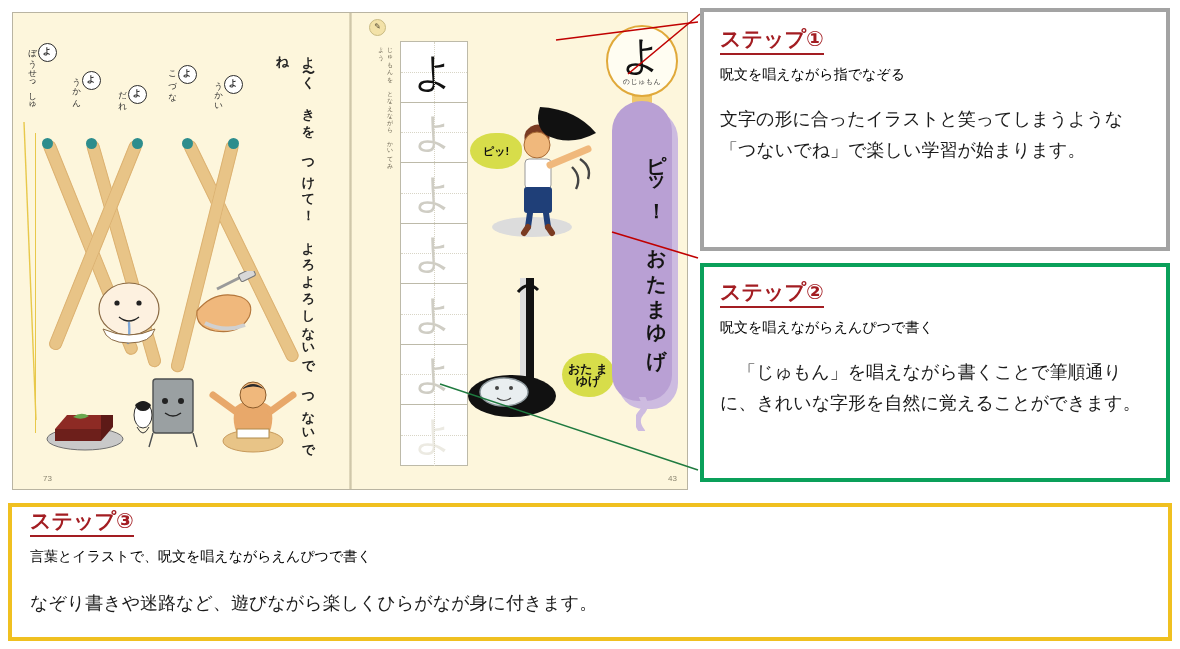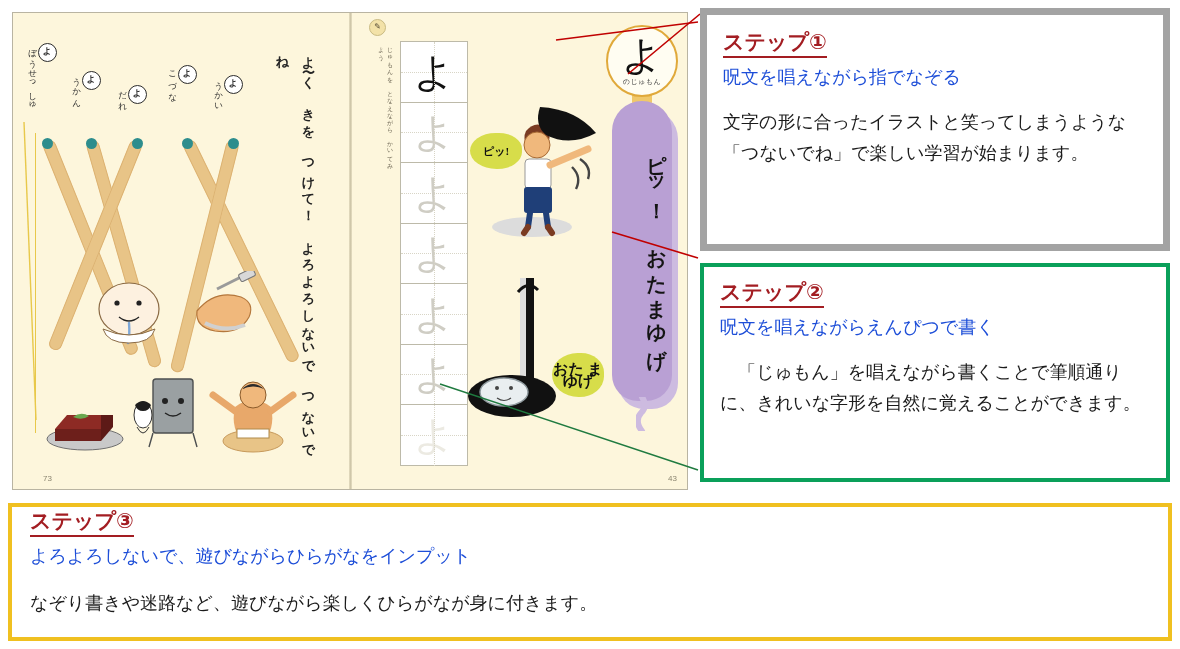--- a/index.html
+++ b/index.html
@@ -94,33 +94,33 @@
   .banner-blob.shadow{left:6px;top:8px;background:#cdbbe0;z-index:0;}
   .banner-txt{position:absolute;left:0;top:14px;width:60px;height:270px;
     writing-mode:vertical-rl;text-orientation:upright;
     font-size:20px;line-height:30px;color:#141414;font-weight:bold;
     letter-spacing:2px;text-align:center;z-index:2;}
   .banner-tail{position:absolute;left:24px;top:296px;width:12px;height:34px;z-index:1;}
 
   
   .bubble{position:absolute;background:#d7dd4a;color:#111;font-weight:bold;
      text-align:center;display:flex;align-items:center;justify-content:center;
-     border-radius:50% 45% 48% 52%;font-family:Liberation Serif, serif;}
+     border-radius:50% 45% 48% 52%;}
   .bubble.b1{left:120px;top:120px;width:52px;height:36px;font-size:11px;}
-  .bubble.b2{left:202px;top:340px;width:52px;height:44px;font-size:15px;line-height:12px;}
+  .bubble.b2{left:212px;top:340px;width:52px;height:44px;font-size:12px;line-height:12px;}
 
   
   .box{position:absolute;background:#fff;box-sizing:border-box;}
   .box .hd{font-size:21px;font-weight:bold;color:#a31d22;
      border-bottom:2px solid #a31d22;display:inline-block;
      line-height:26px;padding-bottom:1px;margin:0 0 6px 0;}
-  .box .ln{font-size:18px;color:#1d4ed8;line-height:27px;margin:0;}
+  .box .ln{font-size:14px;color:#000000;line-height:27px;margin:0;}
   .box .bd{font-size:18px;color:#1b1b1b;line-height:31px;margin:16px 0 0 0;}
 
-  #box1{left:700px;top:8px;width:470px;height:243px;border:7px solid #a3a3a3;padding:14px 16px;}
+  #box1{left:700px;top:8px;width:470px;height:243px;border:4px solid #a3a3a3;padding:14px 16px;}
   #box2{left:700px;top:263px;width:470px;height:219px;border:4px solid #0aa05a;padding:12px 16px;}
   #box3{left:8px;top:503px;width:1164px;height:138px;border:4px solid #f0c020;padding:1px 18px;}
   #box3 .bd{margin-top:18px;}
 
   
   svg.links{position:absolute;left:0;top:0;width:1180px;height:649px;pointer-events:none;}
 </style>
 </head>
 <body>
 
@@ -316,17 +316,17 @@
   </div>
 
   <div class="box" id="box2">
     <div class="hd">ステップ②</div>
     <p class="ln">呪文を唱えながらえんぴつで書く</p>
     <p class="bd">　「じゅもん」を唱えながら書くことで筆順通りに、きれいな字形を自然に覚えることができます。</p>
   </div>
 
   <div class="box" id="box3">
     <div class="hd">ステップ③</div>
-    <p class="ln">よろよろしないで、遊びながらひらがなをインプット</p>
+    <p class="ln">言葉とイラストで、呪文を唱えながらえんぴつで書く</p>
     <p class="bd">なぞり書きや迷路など、遊びながら楽しくひらがなが身に付きます。</p>
   </div>
 
 </div>
 
 </body></html>

